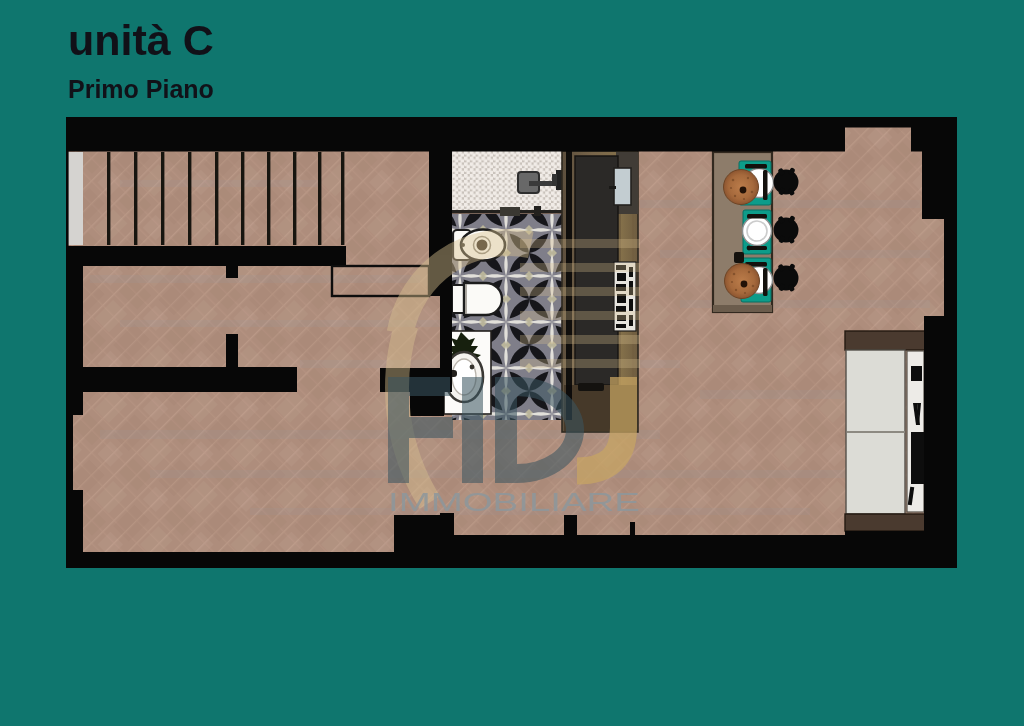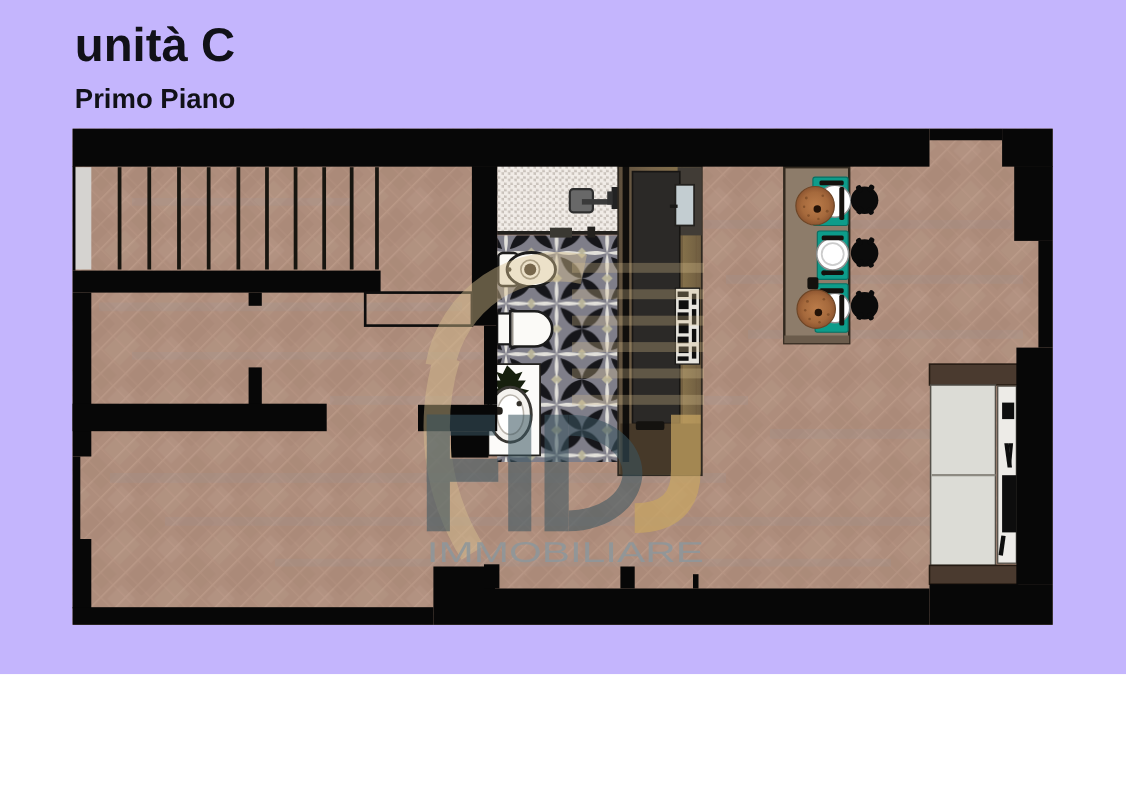--- a/index.html
+++ b/index.html
@@ -1,16 +1,16 @@
 <!DOCTYPE html>
 <html><head>
 <meta charset="utf-8">
 <style>
   html,body{margin:0;padding:0;background:#ffffff;}
-  #page{position:relative;width:1024px;height:613px;background:#c4b5fd;overflow:hidden;
+  #page{position:relative;width:1024px;height:726px;background:#0f766e;overflow:hidden;
         font-family:"Liberation Sans",sans-serif;}
 </style>
 </head>
 <body>
 <div id="page">
 <svg width="1024" height="726" viewBox="0 0 1024 726" style="position:absolute;top:0;left:0">
 <defs>
   <pattern id="brick" width="16" height="16" patternUnits="userSpaceOnUse" patternTransform="rotate(45)">
     <rect width="16" height="16" fill="#ae8d7c"></rect>
     <rect width="1.4" height="16" fill="#b99886"></rect>

